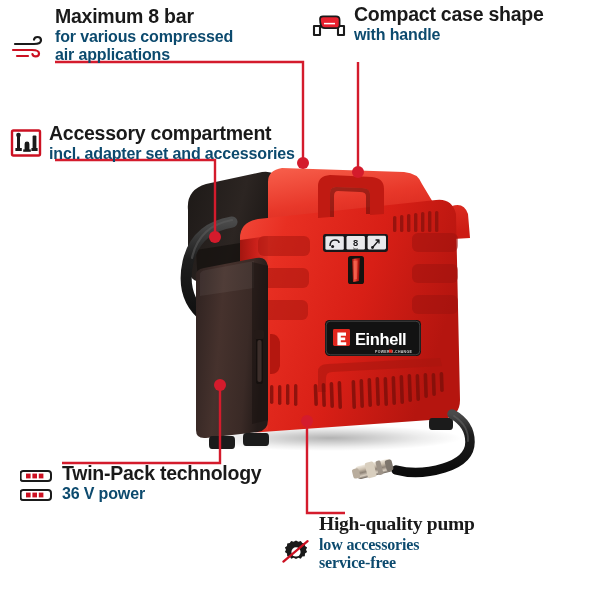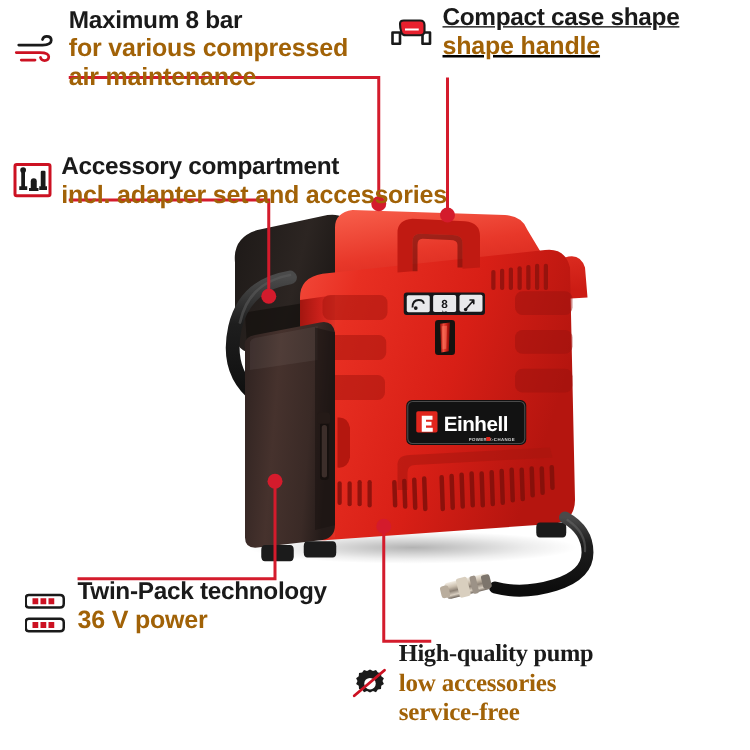--- a/index.html
+++ b/index.html
@@ -9,26 +9,26 @@
   #stage{position:absolute;left:0;top:0;width:600px;height:600px;}
 
   
   #lines{position:absolute;left:0;top:0;width:600px;height:600px;pointer-events:none;}
 
   
   #product{position:absolute;left:0;top:0;width:600px;height:600px;}
 
   
   .callout{position:absolute;}
-  .cal-row{display:flex;align-items:center;}
+  .cal-row{display:flex;align-items:flex-end;}
   .cal-icon{flex:0 0 auto;margin-right:7px;position:relative;}
   .cal-text{flex:1 1 auto;}
   .cal-title{font-size:19.5px;font-weight:bold;color:#1a1a1a;
              letter-spacing:-0.25px;line-height:1.06;white-space:nowrap;}
-  .cal-sub{font-size:20px;font-weight:bold;color:#a16207;
+  .cal-sub{font-size:16px;font-weight:bold;color:#0c4a6e;
            line-height:1.16;letter-spacing:-0.15px;white-space:nowrap;margin-top:1px;}
   .cal-sub div{white-space:nowrap;}
 
   
   .twin-wrap{display:flex;align-items:flex-end;}
   .twin-icons{display:flex;flex-direction:column;gap:3px;margin-right:8px;padding-top:4px;}
 </style>
 </head>
 <body>
 
@@ -245,40 +245,40 @@
         <svg width="38" height="26" viewBox="0 0 38 26">
           <path d="M5 9 H24 Q31 9 31 5.2 Q31 2 27.4 2 Q24.6 2 24 4.6" fill="none" stroke="#1a1a1a" stroke-width="2.2" stroke-linecap="round"></path>
           <path d="M3 15 H22 Q29 15 29 18.4 Q29 21.4 25.6 21.4 Q23 21.4 22.4 19" fill="none" stroke="#cc1122" stroke-width="2.2" stroke-linecap="round"></path>
           <path d="M7 21 H18" fill="none" stroke="#cc1122" stroke-width="2.2" stroke-linecap="round"></path>
         </svg>
       </div>
       <div class="cal-text">
         <div class="cal-title">Maximum 8 bar</div>
         <div class="cal-sub">
           <div>for various compressed</div>
-          <div>air maintenance</div>
-        </div>
-      </div>
-    </div>
-  </div>
-
-  <div class="callout" style="left:311px;top:4px;text-decoration:underline;">
+          <div>air applications</div>
+        </div>
+      </div>
+    </div>
+  </div>
+
+  <div class="callout" style="left:311px;top:4px;">
     <div class="cal-row">
       <div class="cal-icon" style="padding-top:6px;">
         <svg width="36" height="26" viewBox="0 0 36 26">
           <path d="M3 12 H9 V21 H3 Z M27 12 H33 V21 H27 Z M3 12 H33" fill="none" stroke="#1a1a1a" stroke-width="2.1" stroke-linejoin="round"></path>
           <path d="M9 5 Q9 2.4 12 2.4 H25 Q28.6 2.4 28.6 6 V11 Q28.6 14.2 25 14.2
                    H14 Q10.4 14.2 10 11.4 Q9 8.6 9 5 Z" fill="#e8202e" stroke="#1a1a1a" stroke-width="1.7" stroke-linejoin="round"></path>
           <path d="M13 9.6 H24" fill="none" stroke="#ffffff" stroke-width="1.5"></path>
         </svg>
       </div>
       <div class="cal-text">
         <div class="cal-title">Compact case shape</div>
         <div class="cal-sub">
-          <div>shape handle</div>
+          <div>with handle</div>
         </div>
       </div>
     </div>
   </div>
 
   <div class="callout" style="left:10px;top:123px;">
     <div class="cal-row">
       <div class="cal-icon" style="padding-top:3px;">
         <svg width="32" height="32" viewBox="0 0 32 32">
           <rect x="2" y="3.5" width="28" height="25" rx="1.4" fill="none" stroke="#cc1122" stroke-width="2.4"></rect>

